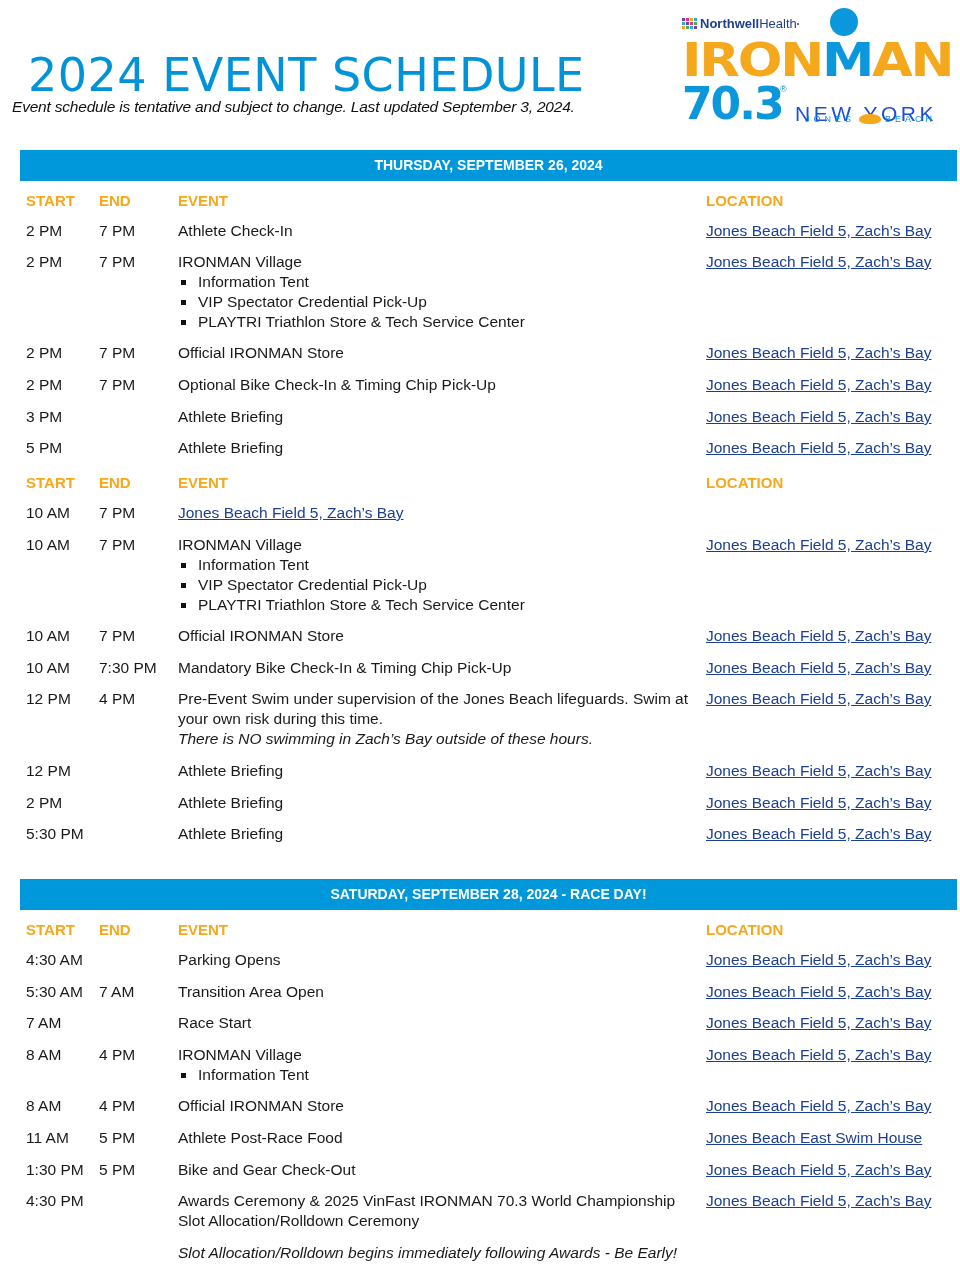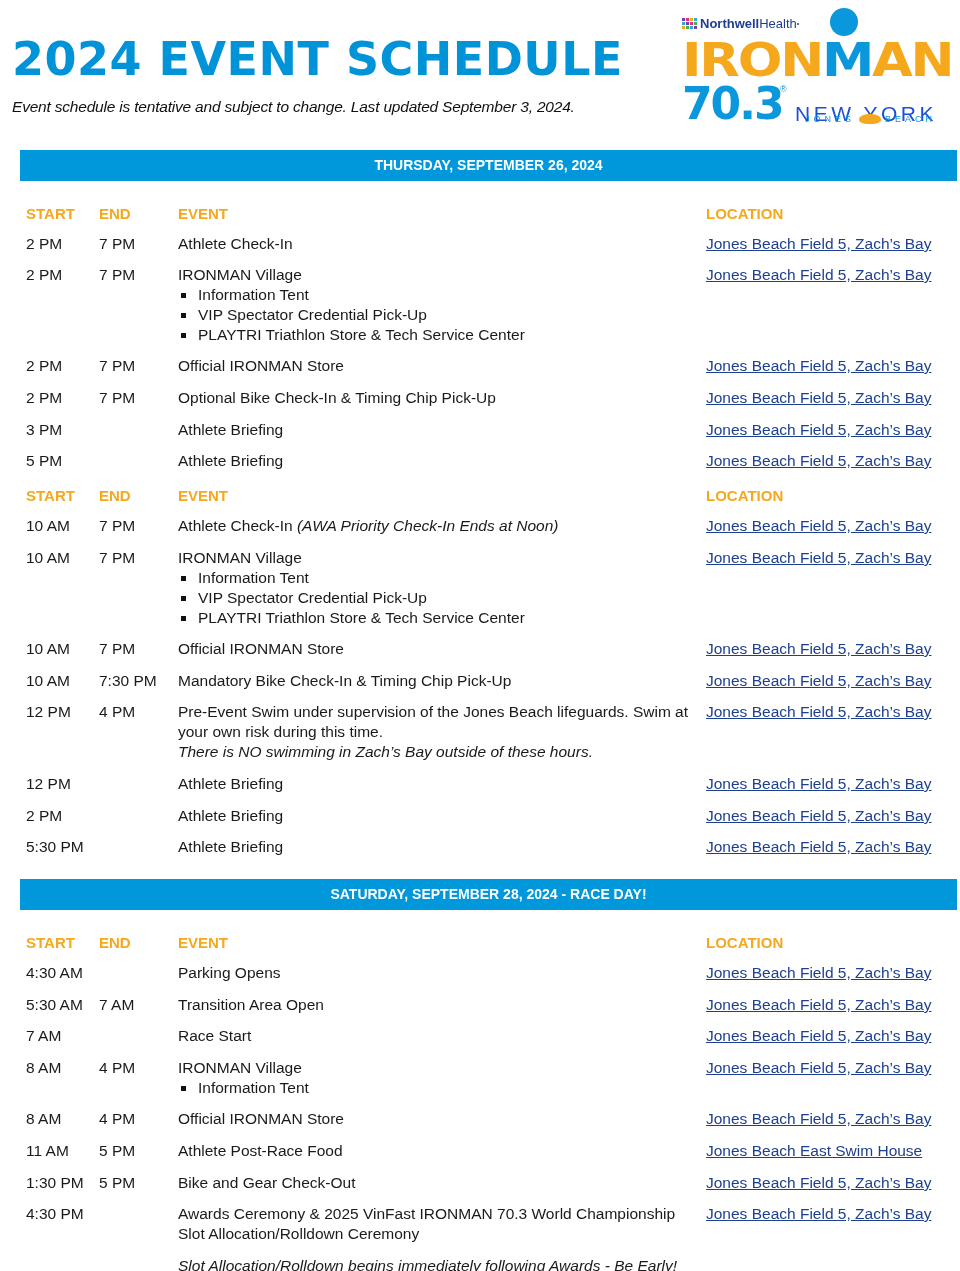--- a/index.html
+++ b/index.html
@@ -1,19 +1,19 @@
 <!DOCTYPE html>
 <html><head>
 <meta charset="utf-8">
 <style>
   html, body { margin: 0; padding: 0; background: #ffffff; }
   body { width: 960px; height: 1271px; position: relative; overflow: hidden;
          font-family: "Liberation Sans", "DejaVu Sans", sans-serif; color: #1a1a1a; }
-  .title { position: absolute; left: 12px; top: 36px; margin: 0;
-           font-family: "DejaVu Sans", sans-serif; font-weight: bold;
+  .title { position: absolute; left: 12px; top: 36px; margin: 16px;
+           font-family: "DejaVu Sans", sans-serif; font-weight: normal;
            font-size: 46px; letter-spacing: 0.5px; color: #0093d8; line-height: 1; }
   .subtitle { position: absolute; left: 12px; top: 98px; font-style: italic;
               font-size: 15.5px; color: #111; letter-spacing: -0.2px; }
 
   
   .logo { position: absolute; left: 680px; top: 6px; width: 275px; height: 124px; }
   .nw { position: absolute; left: 2px; top: 10px; font-size: 13px; color: #1f3e8d; display:flex; align-items:center; }
   .nw-grid { display:inline-grid; grid-template-columns: repeat(4, 3px); gap: 1px; margin-right: 3px; }
   .nw-grid i { width: 3px; height: 3px; display:block; }
   .nw b { font-weight: bold; }
@@ -28,21 +28,21 @@
   .seventy-reg { position: absolute; left: 100px; top: 78px; font-size: 9px; color: #0b97db; }
   .ny { position: absolute; left: 115px; top: 96px; font-size: 21px; letter-spacing: 3.5px; color: #1d4ed8; }
   .jb { position: absolute; left: 125px; top: 108px; font-size: 9px; letter-spacing: 4px; color: #0b97db; display:flex; align-items:center; gap: 4px; }
   .shell { display:inline-block; width: 22px; height: 10px; border-radius: 50% 50% 40% 40%; background: #f6a81c; }
 
   
   .section { position: absolute; left: 20px; width: 937px; }
   .banner { height: 31px; background: #0097db; color: #fff; font-weight: bold; font-size: 14px;
             text-align: center; line-height: 31px; letter-spacing: 0; }
   .hdr, .row { display: grid; grid-template-columns: 79px 79px 528px 1fr; }
-  .hdr { height: 32px; align-items: center; color: #f6a81c; font-weight: bold; font-size: 15px; padding-top: 16px; }
+  .hdr { height: 32px; align-items: center; color: #f6a81c; font-weight: bold; font-size: 15px; padding-top: 3px; }
   .hdr span:first-child, .row > span:first-child { padding-left: 6px; }
   .row { font-size: 15.5px; line-height: 20px; }
   .row > span { padding-top: 5px; }
   .row a { color: #1d3f8f; text-decoration: underline; }
   .bullets { margin: 0; padding: 0 0 0 20px; list-style: none; }
   .bullets li { position: relative; padding-left: 0; }
   .bullets li::before { content: ""; position: absolute; left: -17px; top: 8px; width: 5px; height: 5px; background: #111; }
   .it { font-style: italic; }
 </style>
 </head>
@@ -138,21 +138,20 @@
 <div class="section" style="top:463px">
   <div class="hdr">
     <span>START</span>
     <span>END</span>
     <span>EVENT</span>
     <span>LOCATION</span>
   </div>
   <div class="row" style="height:32px">
     <span>10 AM</span>
       <span>7 PM</span>
-    <span><span>Athlete Check-In </span><span class="it">(AWA Priority Check-In Ends at Noon)</span></span>
     <span><a href="#">Jones Beach Field 5, Zach’s Bay</a></span>
   </div>
   <div class="row" style="height:91px">
     <span>10 AM</span>
       <span>7 PM</span>
     <span><span>IRONMAN Village</span>
       <ul class="bullets">
         <li>Information Tent</li>
         <li>VIP  Spectator Credential Pick-Up</li>
         <li>PLAYTRI Triathlon Store &amp; Tech Service Center</li>

